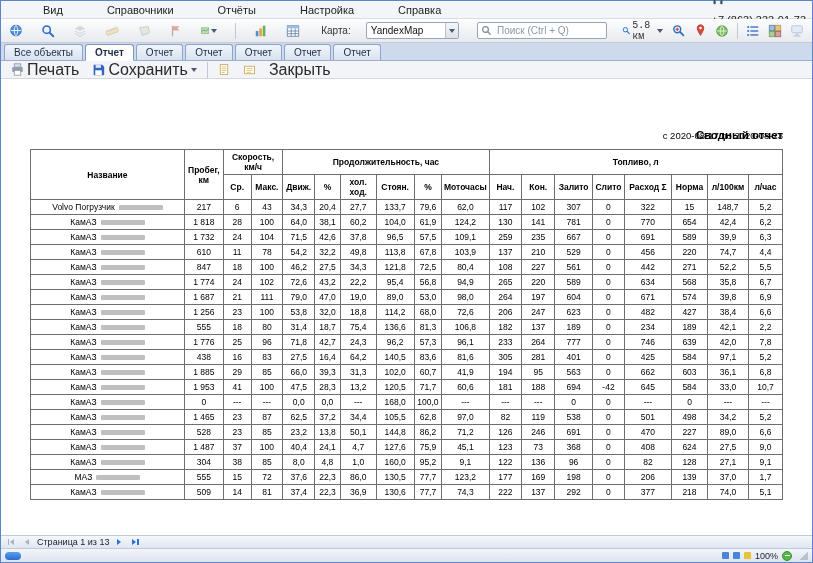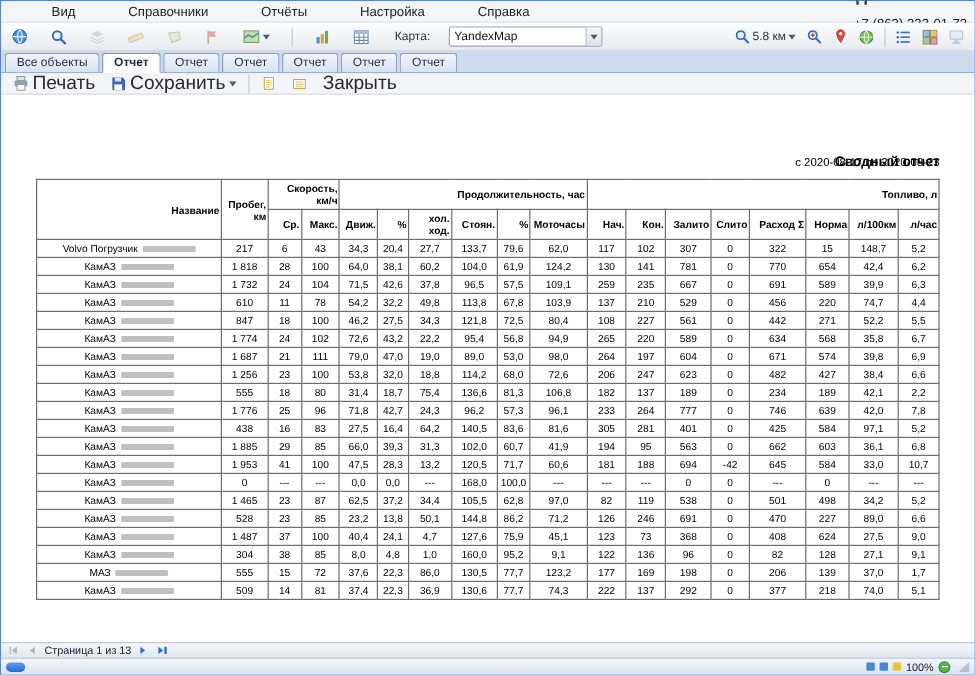--- a/index.html
+++ b/index.html
@@ -44,21 +44,21 @@
     display:flex; align-items:center; font-size:10px; padding-left:4px; color:#111; }
   .combo-btn { margin-left:auto; width:13px; height:100%; display:flex; align-items:center;
     justify-content:center; background:linear-gradient(#f4f6f9,#dde2e9); border-left:1px solid #b7c0cd; }
   .tri { width:0; height:0; border-left:3px solid transparent; border-right:3px solid transparent;
     border-top:4px solid #4a5a70; display:inline-block; }
   .searchbox { width:130px; height:17px; background:#fff; border:1px solid #99a5b8; border-radius:2px;
     display:flex; align-items:center; margin-left:6px; padding:0 3px; gap:3px; }
   .search-input { border:none; outline:none; flex:1; font-size:10px; min-width:0;
     font-family:"Liberation Sans",sans-serif; }
   .search-input::placeholder { color:#8d97a6; }
-  .toolbar-right { margin-left:auto; display:flex; align-items:center; gap:2px; }
+  .toolbar-right { margin-left:auto; display:flex; align-items:center; gap:2px;font-family:Liberation Mono, monospace; }
 
   
   .tabbar { height:18px; flex:0 0 18px; background:#cdd9ec; border-bottom:1px solid #9db1cf;
     display:flex; align-items:flex-end; padding:2px 3px 0; }
   .tab { height:16px; padding:0 9px; margin-right:2px; font-size:10px; color:#1d2c45;
     display:flex; align-items:center; background:linear-gradient(#f0f5fb,#d8e2f0);
     border:1px solid #8fa3c2; border-bottom:none; border-radius:3px 3px 0 0; white-space:nowrap;text-align:center; }
   .tab.active { background:#fdfdfd; font-weight:bold; margin-bottom:-1px; height:17px;
     border-color:#7e96bb; border-bottom:1px solid #fdfdfd; }
 
@@ -69,21 +69,21 @@
 
   
   .content { flex:1; background:#fff; overflow:hidden; position:relative; }
   .report-head { position:relative; height:14px; margin:50px 29px 6px; }
   .report-title { position:absolute; left:0; right:0; text-align:right; font-size:11.5px; font-weight:bold; color:#000; }
   .report-period { position:absolute; right:0; top:1px; font-size:9.5px; color:#000; }
 
   table.report { border-collapse:collapse; table-layout:fixed; width:calc(100% - 58px);
     margin:4px 29px 0; }
   table.report th, table.report td { border:1px solid #6e6e6e; color:#000; overflow:hidden; }
-  table.report th { font-size:8.5px; font-weight:bold; padding:2px 1px; text-align:right; vertical-align:middle; }
+  table.report th { font-size:8.5px; font-weight:bold; padding:2px 1px; text-align:center; vertical-align:middle; }
   table.report td { font-size:8.5px; padding:2px 2px; text-align:center; white-space:nowrap; }
   td.name-cell { text-align:left; padding-left:3px; }
   .mask { display:inline-block; width:44px; height:5px; background:#bfbfbf; margin-left:4px; border-radius:1px; }
 
   
   .pagebar { height:13px; flex:0 0 13px; background:linear-gradient(#f5f8fc,#dfe6f0);
     border-top:1px solid #c2c9d6; display:flex; align-items:center; padding:0 4px; gap:4px; font-size:9px; color:#223; }
   .nav-btn { width:12px; height:11px; display:flex; align-items:center; justify-content:center; gap:1px; }
   .arr-l { width:0; height:0; border-top:3px solid transparent; border-bottom:3px solid transparent; border-right:4px solid #2f6fd0; }
   .arr-r { width:0; height:0; border-top:3px solid transparent; border-bottom:3px solid transparent; border-left:4px solid #2f6fd0; }
@@ -189,20 +189,28 @@
           <rect x="1.5" y="2" width="13" height="3" fill="#9cbce0"></rect>
           <path d="M1.5 8h13M1.5 11h13M6 5v9M10.5 5v9" stroke="#6a87ab"></path>
         </svg>
     </div>
     <span class="tool-label">Карта:</span>
     <div class="combo">
       <span>YandexMap</span>
       <span class="combo-btn">
           <i class="tri"></i>
         </span>
+    </div>
+    <div class="searchbox">
+      <svg viewBox="0 0 16 16" width="11" height="11">
+          <circle cx="6.5" cy="6.5" r="4.2" fill="none" stroke="#7d8violet8" stroke-width="1.8"></circle>
+          <circle cx="6.5" cy="6.5" r="4.2" fill="none" stroke="#7d8898" stroke-width="1.8"></circle>
+          <line x1="9.8" y1="9.8" x2="14" y2="14" stroke="#7d8898" stroke-width="2"></line>
+        </svg>
+      <input class="search-input" placeholder="Поиск (Ctrl + Q)" style="">
     </div>
 
     <div class="toolbar-right">
       <div class="tool-btn">
         <svg viewBox="0 0 16 16" width="13" height="13">
             <circle cx="6.5" cy="6.5" r="4.2" fill="#eaf3ff" stroke="#2f6fc0" stroke-width="1.8"></circle>
             <line x1="9.8" y1="9.8" x2="14" y2="14" stroke="#2f6fc0" stroke-width="2.2" stroke-linecap="round"></line>
           </svg>
         <span>5.8 км</span>
         <i class="tri"></i>

